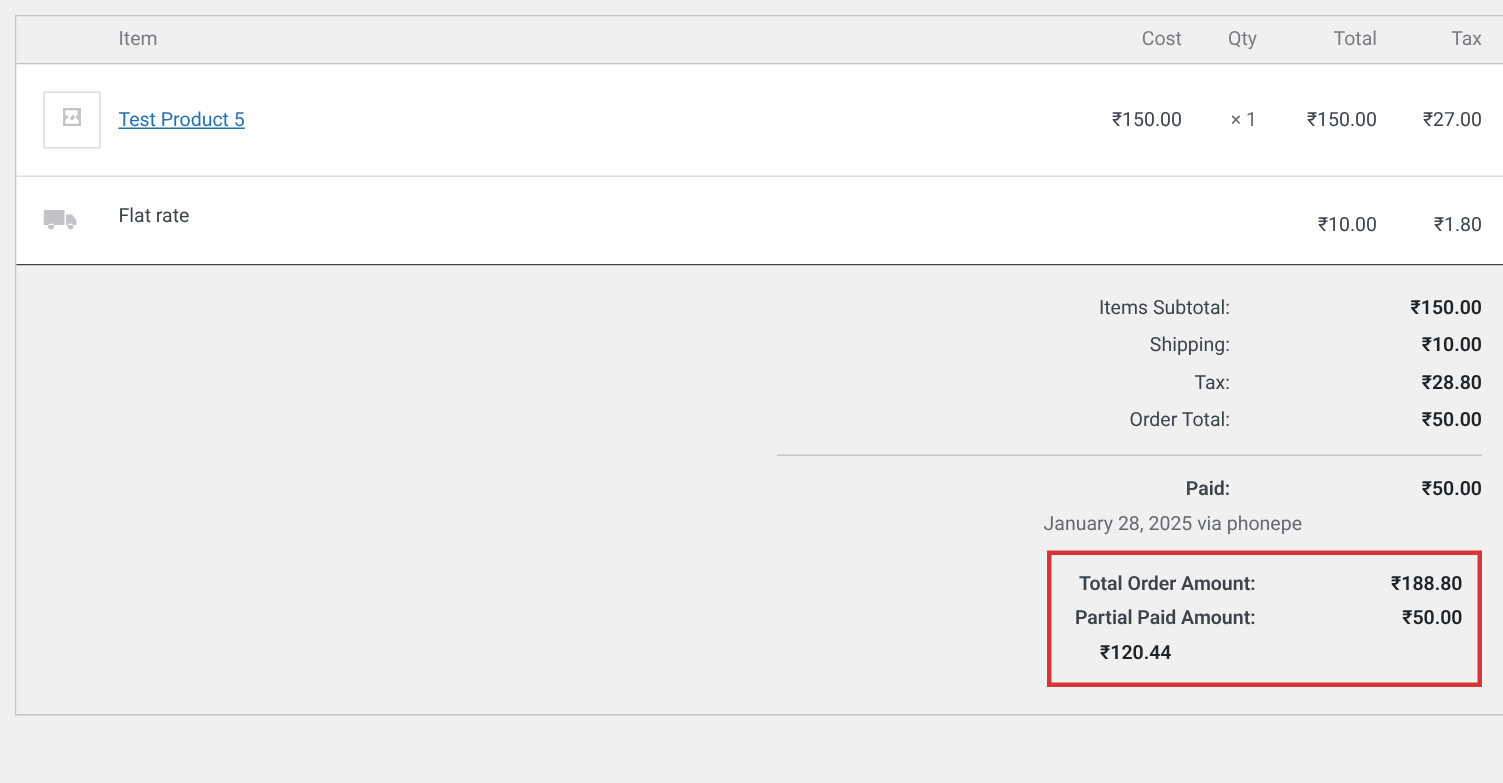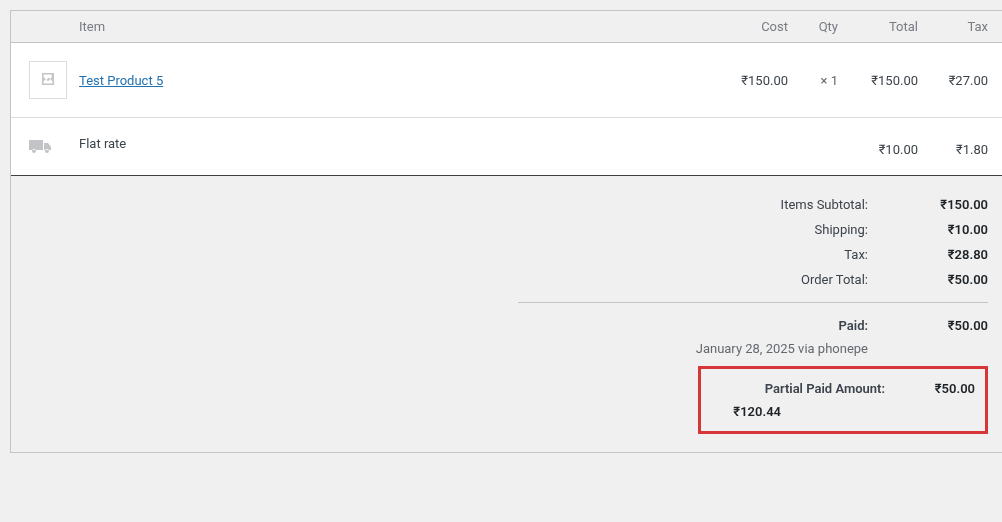--- a/index.html
+++ b/index.html
@@ -70,20 +70,21 @@
       background: #f0f0f1;
     }
     .totals-inner {
       margin-left: auto;
       width: 470px;
     }
     .trow {
       display: flex;
       justify-content: space-between;
       padding: 5px 0;
+      gap: 48px;
     }
     .trow .label { text-align: right; flex: 1; padding-right: 40px; color: #3c434a; }
     .trow .value { width: 80px; text-align: right; font-weight: 600; color: #1d2327; }
     .hr {
       border: none;
       border-top: 1px solid #c3c4c7;
       margin: 10px 0;
     }
     .paid-label { font-weight: 600; }
     .paid-meta { text-align: right; color: #646970; padding: 3px 0 10px 0; padding-right: 120px;}
@@ -175,20 +176,24 @@
       <hr class="hr">
 
       <div class="trow">
         <div class="label paid-label">Paid:</div>
         <div class="value">₹50.00</div>
       </div>
       <div class="paid-meta">January 28, 2025 via phonepe</div>
 
       <div class="highlight-box">
         <div class="trow">
+          <div class="label c-black">Total Order Amount:</div>
+          <div class="value c-black">₹188.80</div>
+        </div>
+        <div class="trow">
           <div class="label c-green">Partial Paid Amount:</div>
           <div class="value c-green">₹50.00</div>
         </div>
         <div class="trow">
           <div class="value c-red">₹120.44</div>
         </div>
       </div>
     </div>
   </div>
 

